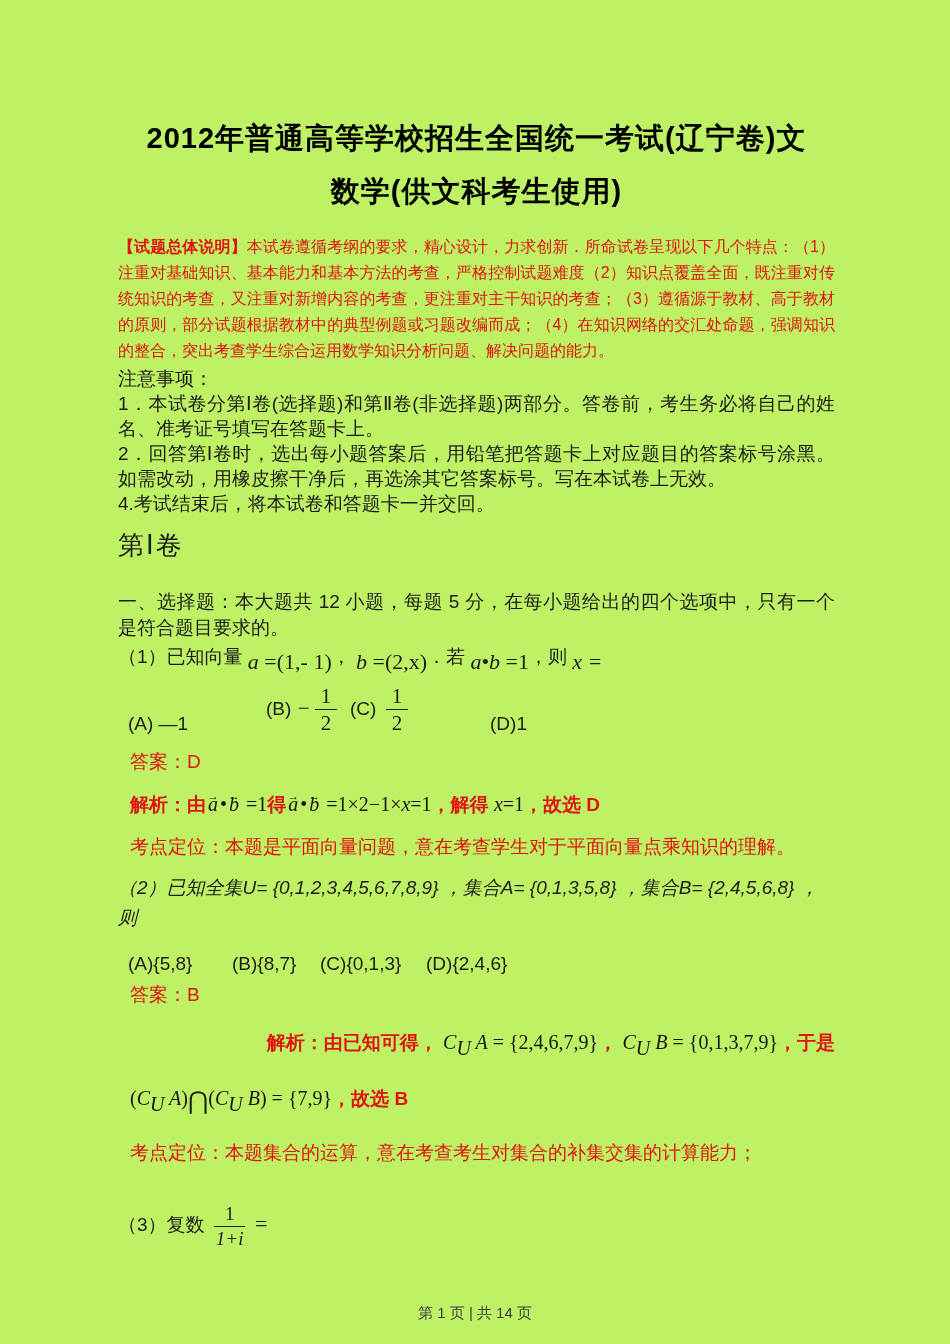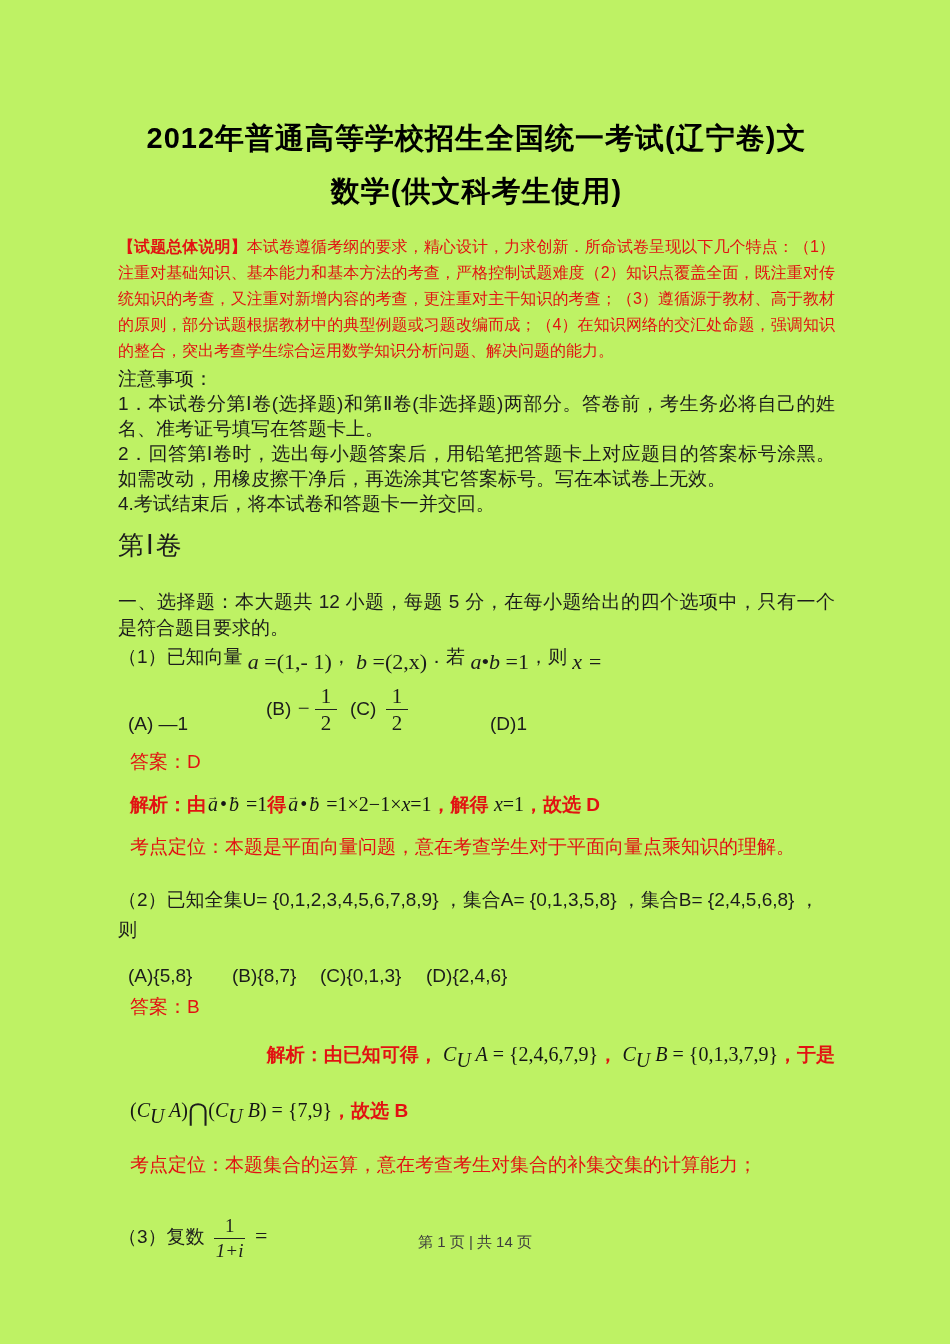--- a/index.html
+++ b/index.html
@@ -80,25 +80,25 @@
   .opts-q1 .cell:nth-child(2){width:84px;}
   .opts-q1 .cell:nth-child(3){width:140px;}
   .opts-q2 .cell:nth-child(1){width:104px;}
   .opts-q2 .cell:nth-child(2){width:88px;}
   .opts-q2 .cell:nth-child(3){width:106px;}
   .red-line{margin-top:13px;font-size:19px;line-height:28px;color:var(--red);
        font-weight:normal;padding-left:12px;}
   .mixed-line{margin-top:13px;font-size:19px;line-height:30px;padding-left:12px;font-weight:normal;}
   .mixed-line .k-m,.mixed-line .k-mu,.mixed-line .k-v,.mixed-line .k-sub{color:#151515;font-weight:normal;font-size:20px;}
   .mixed-line .k-mu{font-size:20px;}
-  .gap-lg{margin-top:24px;}
+  .gap-lg{margin-top:12px;font-style:italic;}
   .gap-xl{margin-top:36px;}
   
   .footer{
-    position:absolute;left:0;right:0;top:1233px;
+    position:absolute;left:0;right:0;top:1304px;
     text-align:center;font-size:15px;color:#3d3d3d;
   }
 </style>
 </head>
 <body>
 
 <div class="page">
 
   <div class="title">
     <div>2012年普通高等学校招生全国统一考试(辽宁卷)文</div>

